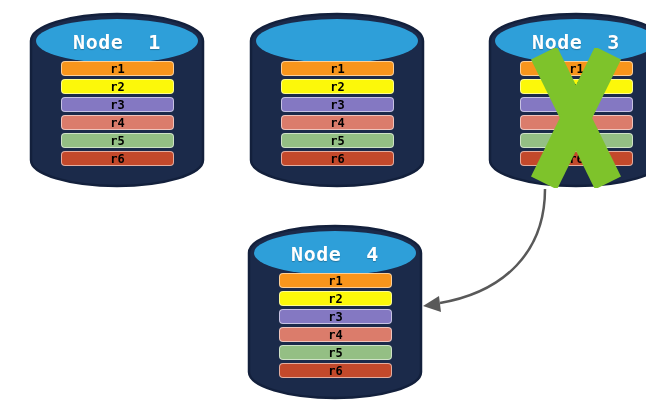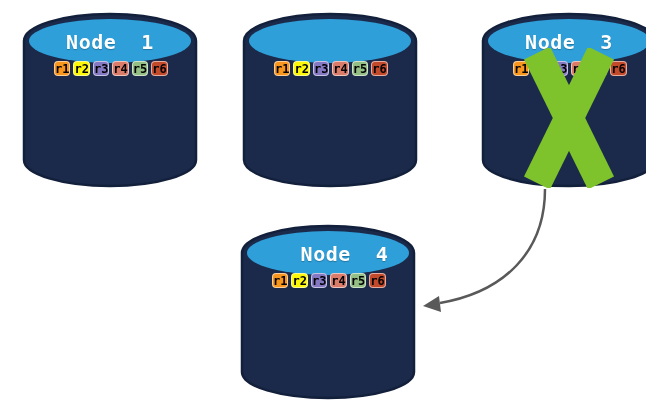--- a/index.html
+++ b/index.html
@@ -11,20 +11,21 @@
     position: relative;
     width: 646px;
     height: 402px;
     overflow: hidden;
     background: #ffffff;
   }
   .node {
     position: absolute;
     width: 176px;
     height: 182px;
+    margin-left: 7px;
   }
   .cyl {
     position: absolute;
     left: 0;
     top: 0;
   }
   .node-label {
     position: absolute;
     left: 0;
     top: 21px;
@@ -38,21 +39,21 @@
     white-space: pre;
     letter-spacing: 0.5px;
     text-shadow: 0 1px 1px rgba(0,0,0,0.25);
   }
   .rows {
     position: absolute;
     left: 32px;
     top: 53px;
     width: 113px;
     display: flex;
-    flex-direction: row;
+    flex-direction: column;
     gap: 3px;
   }
   .row {
     height: 15px;
     line-height: 15px;
     border-radius: 4px;
     border: 1px solid rgba(255,255,255,0.55);
     box-sizing: border-box;
     text-align: center;
     font-size: 12px;
@@ -120,21 +121,21 @@
       <div class="row" style="background-color: rgb(219, 124, 107);">r4</div>
       <div class="row" style="background-color: rgb(148, 191, 132);">r5</div>
       <div class="row" style="background-color: rgb(195, 73, 43);">r6</div>
     </div>
     <svg class="fail-x" width="104" height="140" viewBox="0 0 104 140">
       <line x1="20" y1="5" x2="84" y2="135" stroke-width="29" stroke="#7EC32B"></line>
       <line x1="84" y1="5" x2="20" y2="135" stroke-width="29" stroke="#7EC32B"></line>
     </svg>
   </div>
 
-  <div class="node" style="left:240px; top:220px;padding-left:33px;">
+  <div class="node" style="left:240px; top:220px;">
     <svg class="cyl" width="176" height="182" viewBox="0 0 176 182">
       <path d="M2,33 A86,27 0 0 1 174,33 L174,152 A86,26 0 0 1 2,152 Z" stroke-width="2.5" fill="#1B2A4A" stroke="#13203C"></path>
       <ellipse cx="88" cy="33" rx="81" ry="22" fill="#2E9FD9"></ellipse>
     </svg>
     <div class="node-label">Node  4</div>
     <div class="rows">
       <div class="row" style="background-color: rgb(248, 149, 28);">r1</div>
       <div class="row" style="background-color: rgb(252, 248, 10);">r2</div>
       <div class="row" style="background-color: rgb(132, 120, 194);">r3</div>
       <div class="row" style="background-color: rgb(219, 124, 107);">r4</div>

